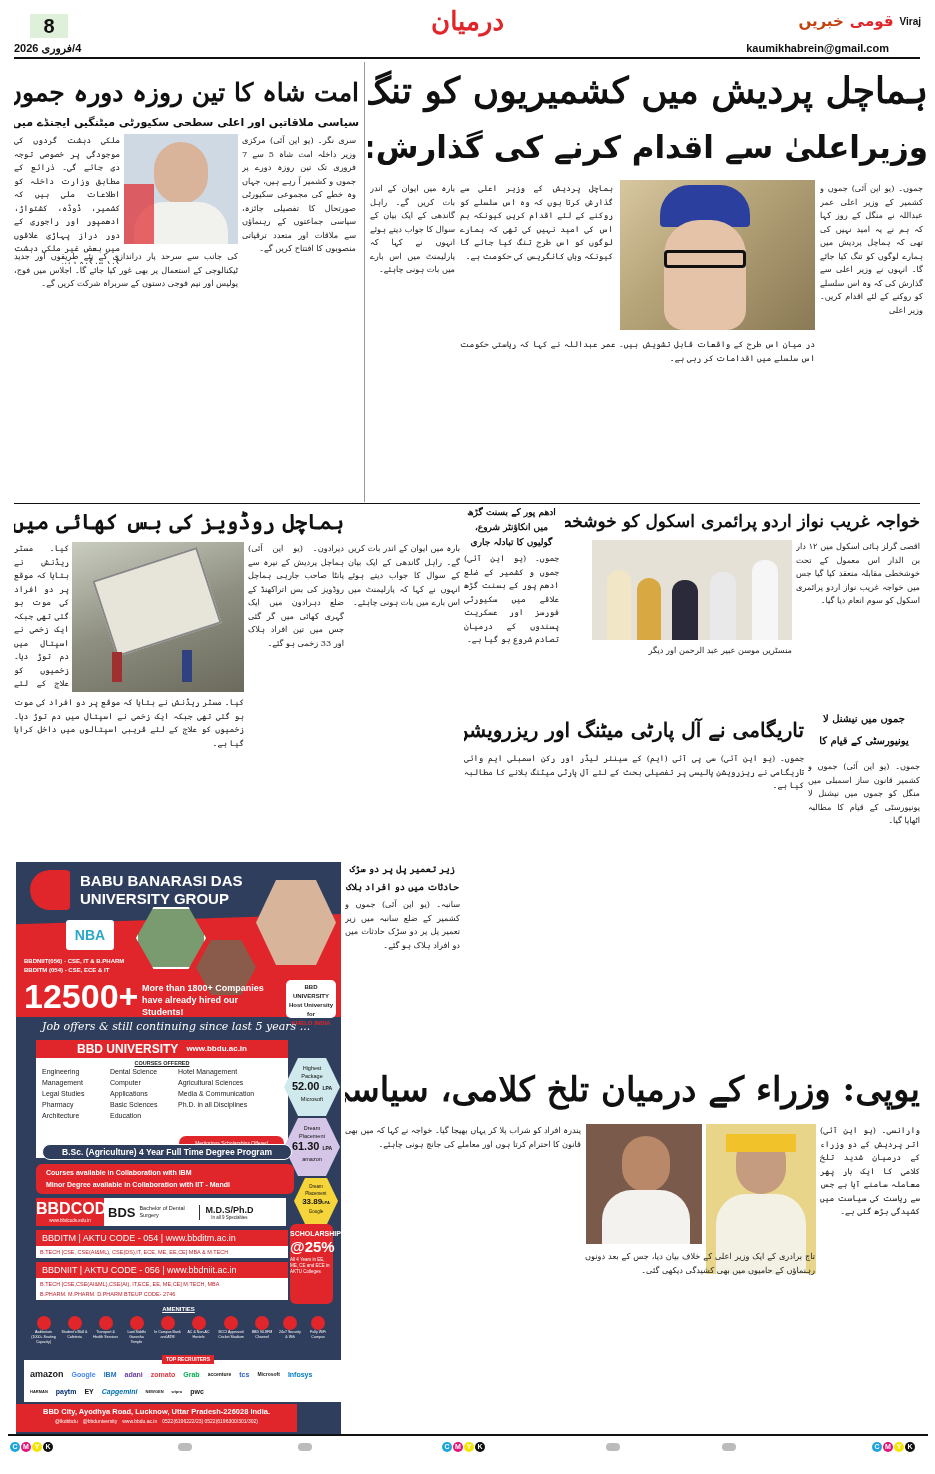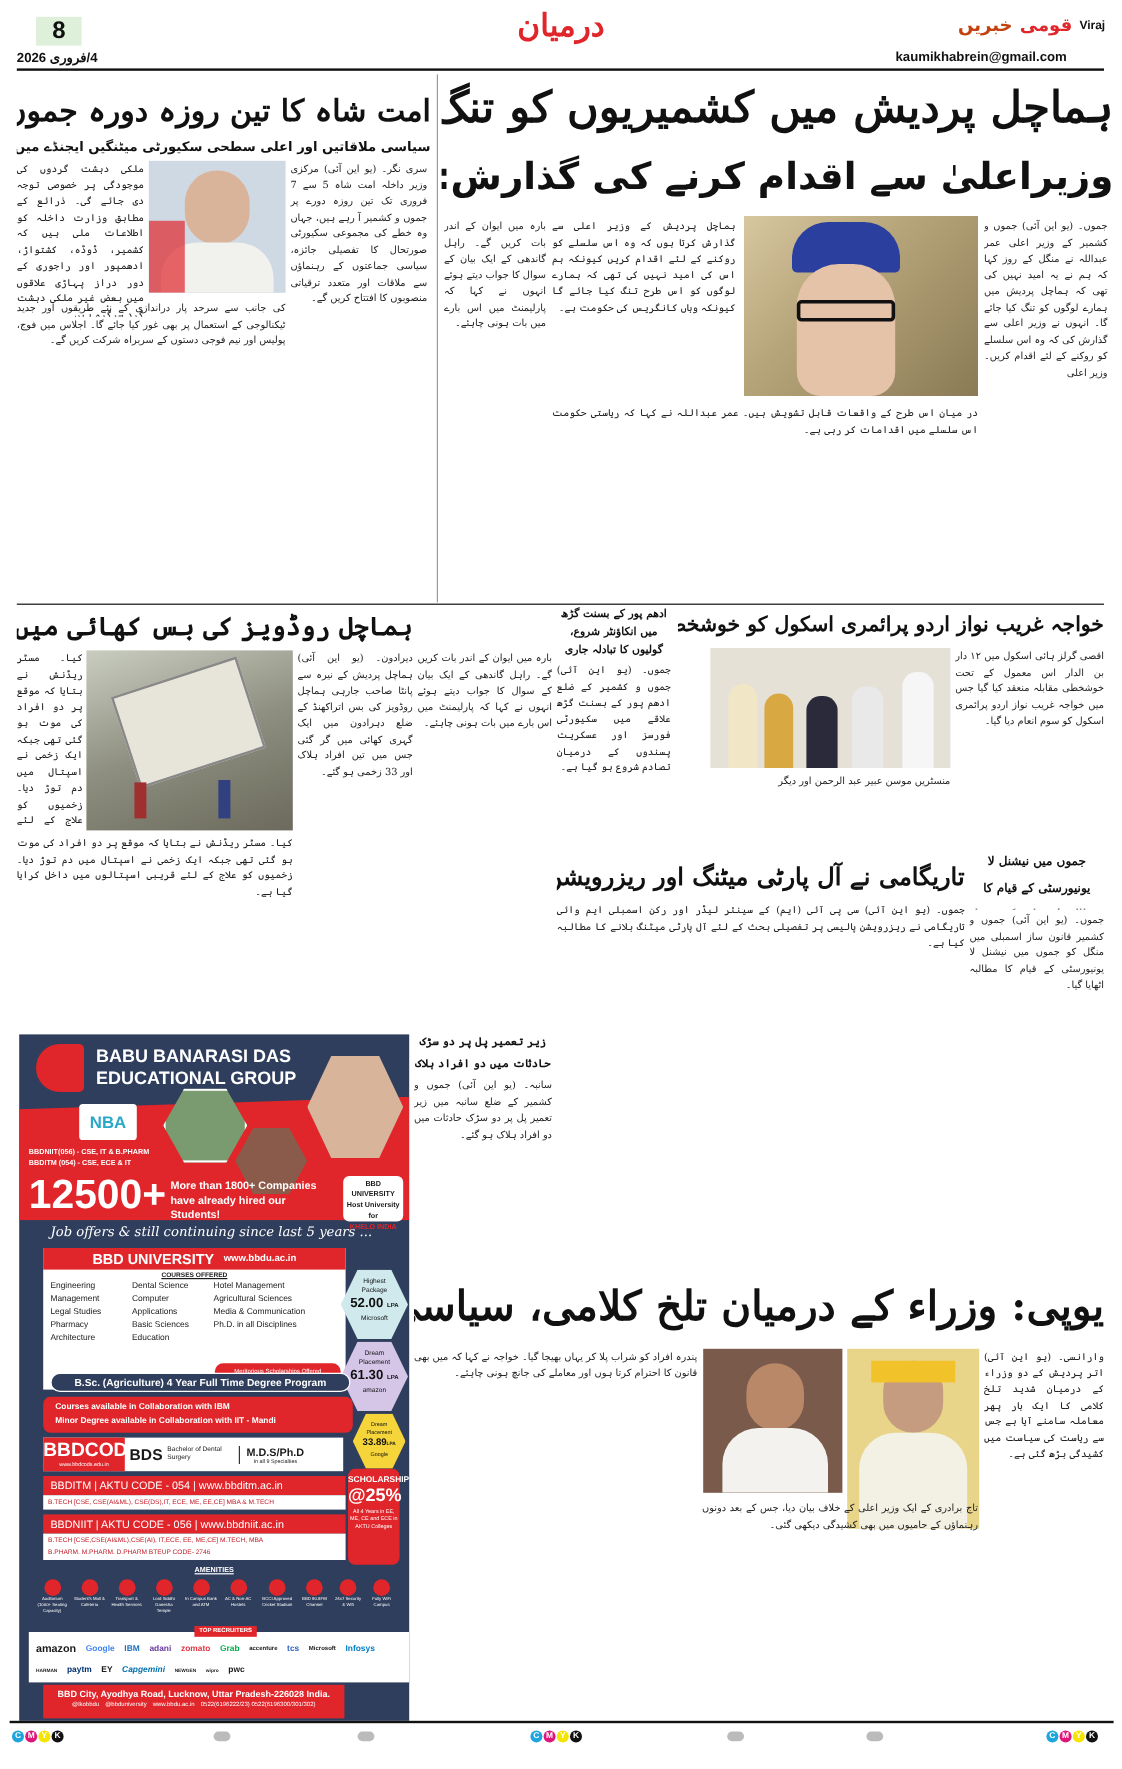--- a/index.html
+++ b/index.html
@@ -105,21 +105,21 @@
   <div style="position:absolute;left:16px;top:66px;width:88px;height:54px;background:#f4f2ee;border-radius:30px 30px 0 0"></div>
 </div>
 <div class="abs txt" style="left:820px;top:1124px;width:100px;height:300px">وارانسی۔ (یو این آئی) اتر پردیش کے دو وزراء کے درمیان شدید تلخ کلامی کا ایک بار پھر معاملہ سامنے آیا ہے جس سے ریاست کی سیاست میں کشیدگی بڑھ گئی ہے۔</div>
 <div class="abs txt" style="left:585px;top:1250px;width:230px;height:174px">تاج برادری کے ایک وزیر اعلی کے خلاف بیان دیا، جس کے بعد دونوں رہنماؤں کے حامیوں میں بھی کشیدگی دیکھی گئی۔</div>
 <div class="abs txt" style="left:345px;top:1124px;width:236px;height:300px">پندرہ افراد کو شراب پلا کر یہاں بھیجا گیا۔ خواجہ نے کہا کہ میں بھی قانون کا احترام کرتا ہوں اور معاملے کی جانچ ہونی چاہئے۔</div>
 
 <div class="abs ad">
   <div class="abs" style="left:14px;top:8px;width:40px;height:40px;background:#e0262b;border-radius:20px 4px 4px 20px"></div>
   <div class="abs b" style="left:64px;top:10px;color:#fff;font-weight:bold;font-size:15px;line-height:18px">
     <div>BABU BANARASI DAS</div>
-    <div>EDUCATIONAL GROUP</div>
+    <div>UNIVERSITY GROUP</div>
   </div>
   <div class="abs red" style="left:0;top:52px;width:325px;height:103px;clip-path:polygon(0 10%,100% 0,100% 100%,0 100%)"></div>
   <div class="abs" style="left:50px;top:58px;width:48px;height:30px;background:#fff;border-radius:3px;font:bold 14px 'Liberation Sans',sans-serif;color:#2aa8c8;text-align:center;line-height:30px">NBA</div>
   <div class="abs b" style="left:8px;top:95px;color:#fff;font-size:6px;font-weight:bold;line-height:9px">
     <div>BBDNIIT(056) - CSE, IT &amp; B.PHARM</div>
     <div>BBDITM (054) - CSE, ECE &amp; IT</div>
   </div>
   <div class="abs" style="left:120px;top:45px;width:70px;height:62px;background:#7a9a70;clip-path:polygon(25% 0,75% 0,100% 50%,75% 100%,25% 100%,0 50%);border:2px solid #fff"></div>
   <div class="abs" style="left:180px;top:78px;width:60px;height:55px;background:#8a5a4a;clip-path:polygon(25% 0,75% 0,100% 50%,75% 100%,25% 100%,0 50%)"></div>
   <div class="abs" style="left:240px;top:18px;width:80px;height:85px;background:#d7b49a;clip-path:polygon(25% 0,75% 0,100% 50%,75% 100%,25% 100%,0 50%)"></div>
@@ -201,21 +201,21 @@
       <div style="font-size:4.5px">In all 9 Specialties</div>
     </div>
   </div>
   <div class="abs red b" style="left:20px;top:368px;width:252px;height:16px;font-size:9px;line-height:16px;padding-left:6px;white-space:nowrap;overflow:hidden">BBDITM | AKTU CODE - 054 | www.bbditm.ac.in</div>
   <div class="abs w b" style="left:20px;top:384px;width:252px;height:12px;font-size:5.5px;line-height:12px;padding-left:4px;white-space:nowrap;overflow:hidden;color:#c0202a">B.TECH [CSE, CSE(AI&amp;ML), CSE(DS),IT, ECE, ME, EE,CE] MBA &amp; M.TECH</div>
   <div class="abs red b" style="left:20px;top:400px;width:252px;height:16px;font-size:9px;line-height:16px;padding-left:6px;white-space:nowrap;overflow:hidden">BBDNIIT | AKTU CODE - 056 | www.bbdniit.ac.in</div>
   <div class="abs w b" style="left:20px;top:416px;width:252px;height:22px;font-size:5.5px;line-height:10px;padding:1px 4px;color:#c0202a">
     <div>B.TECH [CSE,CSE(AI&amp;ML),CSE(AI), IT,ECE, EE, ME,CE] M.TECH, MBA</div>
     <div>B.PHARM. M.PHARM. D.PHARM BTEUP CODE- 2746</div>
   </div>
-  <div class="abs red b" style="left:274px;top:362px;width:43px;height:80px;border-radius:6px;text-align:center;padding-top:6px">
+  <div class="abs red b" style="left:274px;top:362px;width:43px;height:80px;border-radius:6px;text-align:left;padding-top:6px">
     <div style="font-size:7px;font-weight:900">SCHOLARSHIP</div>
     <div style="font-size:15px;font-weight:900;line-height:20px">@25%</div>
     <div style="font-size:4.5px;line-height:6px">All 4 Years in EE, ME, CE and ECE in AKTU Colleges</div>
   </div>
 
   <div class="abs b" style="left:0;width:325px;top:444px;text-align:center;color:#fff;font-size:6px;font-weight:bold;text-decoration:underline">AMENITIES</div>
   <div class="abs" style="left:14px;top:454px;width:311px;display:flex;gap:4px">
     <div style="width:27px;text-align:center">
         <div style="width:14px;height:14px;border-radius:50%;background:#e0262b;margin:0 auto"></div>
         <div class="b" style="font-size:3.6px;color:#fff;line-height:5px">Auditorium (1000+ Seating Capacity)</div>
@@ -273,21 +273,21 @@
       <span style="color:#007cc3">Infosys</span>
       <span style="font-size:4px">HARMAN</span>
       <span style="color:#002e6e">paytm</span>
       <span>EY</span>
       <span style="color:#0070ad;font-style:italic">Capgemini</span>
       <span style="font-size:4px">NEWGEN</span>
       <span style="font-size:4px">wipro</span>
       <span>pwc</span>
     </div>
   </div>
-  <div class="abs red b" style="left:20px;top:542px;width:251px;height:28px;text-align:center;padding-top:3px">
+  <div class="abs red b" style="left:0;top:542px;width:281px;height:28px;text-align:center;padding-top:3px">
     <div style="font-size:7.5px;font-weight:bold">BBD City, Ayodhya Road, Lucknow, Uttar Pradesh-226028 India.</div>
     <div style="font-size:5px;display:flex;gap:5px;justify-content:center;margin-top:2px">
       <span>@lkobbdu</span>
       <span>@bbduniversity</span>
       <span>www.bbdu.ac.in</span>
       <span>0522(6196222/23) 0522(6196300/301/302)</span>
     </div>
   </div>
 </div>
 

